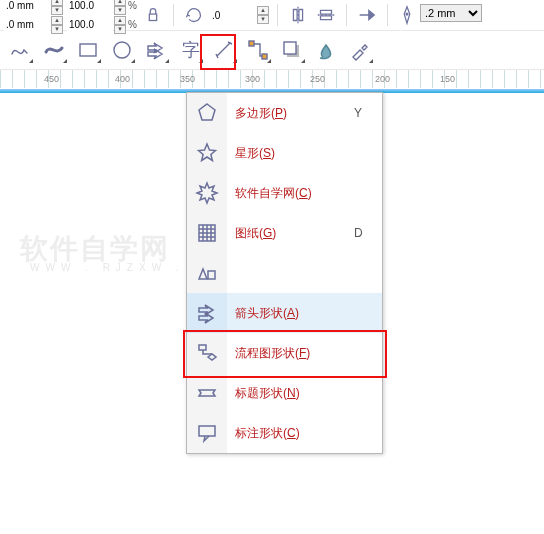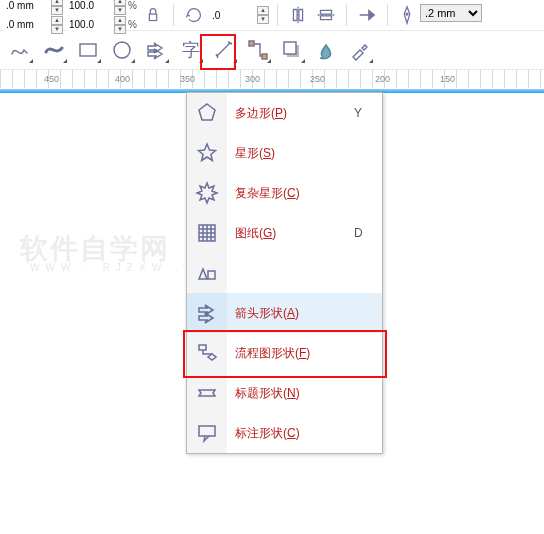--- a/index.html
+++ b/index.html
@@ -244,21 +244,21 @@
     <div class="labelcol"><span>星形(</span><span class="u">S</span><span>)</span></div>
     <div class="shortcut"></div>
   </div>
 
   <div class="flyrow">
     <div class="iconcol">
         <svg class="fly-ic" viewBox="0 0 24 24">
           <path d="M12 2l2 5 5-2-2 5 5 2-5 2 2 5-5-2-2 5-2-5-5 2 2-5-5-2 5-2-2-5 5 2z"></path>
         </svg>
       </div>
-    <div class="labelcol"><span>复杂星形(</span><span class="u">C</span><span>)</span></div>
+    <div class="labelcol"><span>软件自学网(</span><span class="u">C</span><span>)</span></div>
     <div class="shortcut"></div>
   </div>
 
   <div class="flyrow">
     <div class="iconcol">
         <svg class="fly-ic" viewBox="0 0 24 24">
           <rect x="4" y="4" width="16" height="16"></rect>
           <path d="M4 12h16M12 4v16M4 8h16M4 16h16M8 4v16M16 4v16"></path>
         </svg>
       </div>

